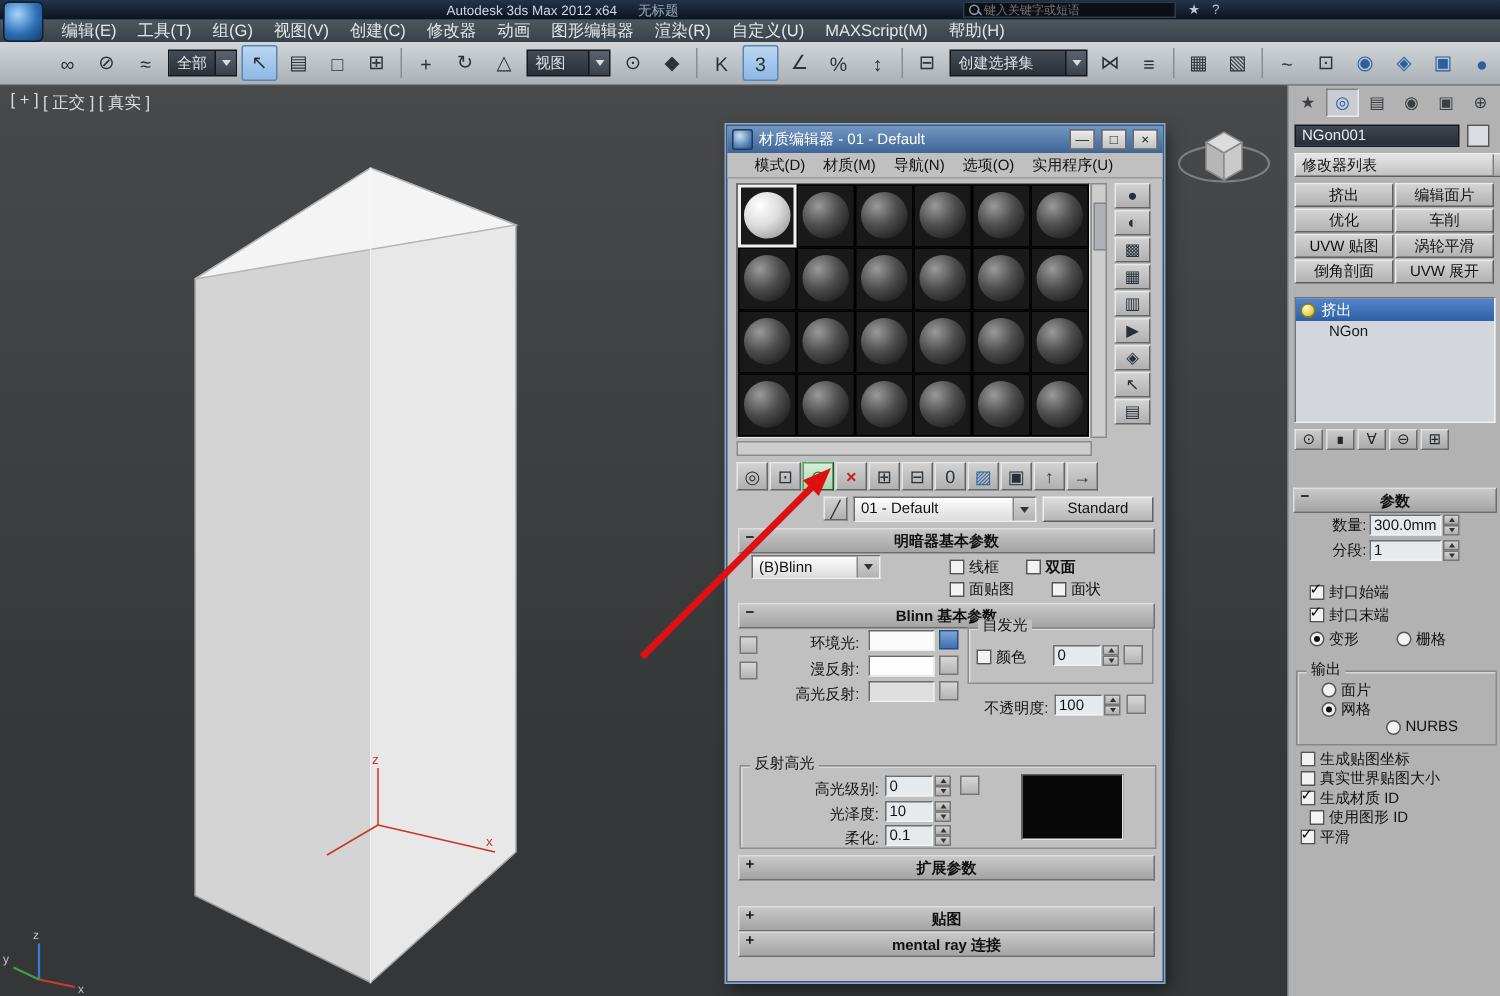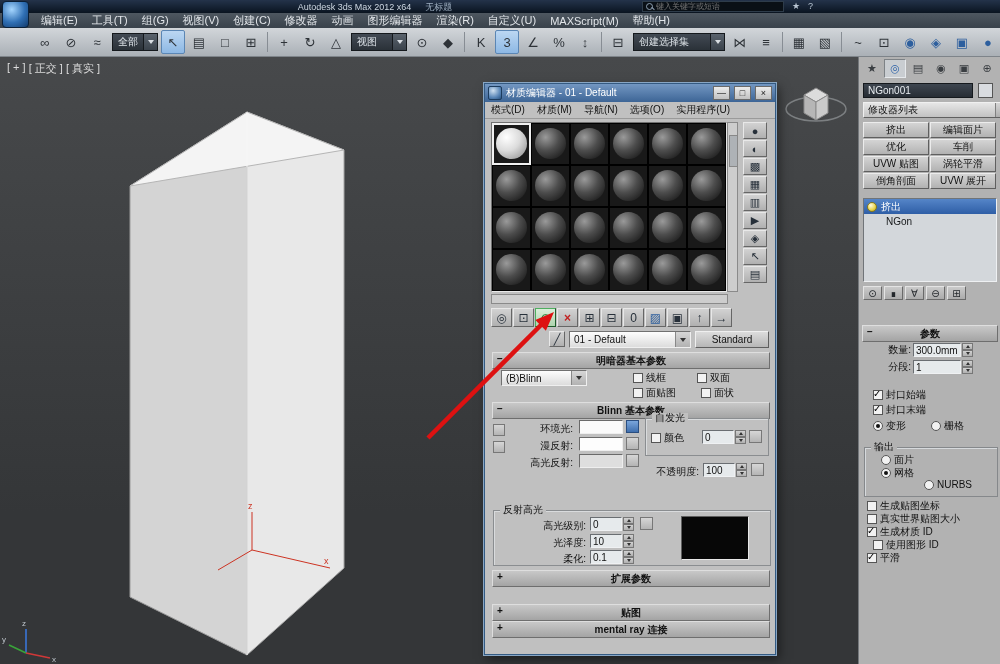--- a/index.html
+++ b/index.html
@@ -100,21 +100,21 @@
 
   
   .mated{position:absolute;left:484px;top:83px;width:292px;height:572px;background:#c0c0c0;
          border:1px solid #345a82;box-shadow:0 0 0 1px #88a6c4,3px 4px 10px rgba(0,0,0,.5);z-index:10;box-sizing:border-box;}
   .mtitle{height:18px;background:linear-gradient(#7397c2,#3d6596);display:flex;align-items:center;padding:0 3px;gap:4px;}
   .mtitle .t{color:#fff;font-size:10px;flex:1 1 auto;white-space:nowrap;overflow:hidden;}
   .micon{width:12px;height:12px;border-radius:2px;flex:none;
          background:radial-gradient(circle at 35% 30%,#cfe0f0,#5a87b8 60%,#28507e);border:1px solid #1d3c5e;}
   .wbtn{width:17px;height:14px;background:linear-gradient(#ececec,#c2c2c2);border:1px solid #6a6a6a;
         display:flex;align-items:center;justify-content:center;font-size:9px;color:#222;box-sizing:border-box;flex:none;}
-  .mmenu{height:16px;display:flex;align-items:center;background:#c0c0c0;border-bottom:1px solid #9a9a9a;padding-left:0;}
+  .mmenu{height:16px;display:flex;align-items:center;background:#c0c0c0;border-bottom:1px solid #9a9a9a;padding-left:12px;}
   .mmenu span{padding:0 6px;font-size:10px;cursor:default;}
   .slotgrid{position:absolute;left:6px;top:38px;display:grid;grid-template-columns:repeat(6,39px);grid-auto-rows:42px;
             background:#0d0d0d;border:1px solid;border-color:#707070 #e8e8e8 #e8e8e8 #707070;}
   .slot{position:relative;background:#191919;border:1px solid #000;box-sizing:border-box;}
   .slot::after{content:"";position:absolute;left:3px;top:4px;width:31px;height:31px;border-radius:50%;
                background:radial-gradient(circle at 34% 30%,#9a9a9a,#4d4d4d 45%,#121212 95%);}
   .slot.sel{outline:2px solid #f0f0f0;outline-offset:-2px;z-index:2;}
   .slot.sel::after{background:radial-gradient(circle at 34% 30%,#ffffff,#dcdcdc 45%,#8e8e8e 95%);}
   .vscr{position:absolute;left:242px;top:38px;width:11px;height:170px;background:#cdcdcd;border:1px solid #8a8a8a;box-sizing:border-box;}
   .vscr::before{content:"";position:absolute;left:1px;top:12px;width:7px;height:30px;background:#aeb2b6;border:1px solid #888;}
@@ -500,21 +500,21 @@
     <div class="ldd" style="left:16px;top:286px;width:86px;height:16px;">
       <span>(B)Blinn</span>
       <span class="ar2">
           <span class="trid"></span>
         </span>
     </div>
     <div class="crow" style="left:148px;top:287px;">
       <span class="cb"></span>
       <span>线框</span>
     </div>
-    <div class="crow" style="left:212px;top:287px;">
+    <div class="crow" style="left:199px;top:287px;font-weight:bold;">
       <span class="cb"></span>
       <span>双面</span>
     </div>
     <div class="crow" style="left:148px;top:302px;">
       <span class="cb"></span>
       <span>面贴图</span>
     </div>
     <div class="crow" style="left:216px;top:302px;">
       <span class="cb"></span>
       <span>面状</span>

